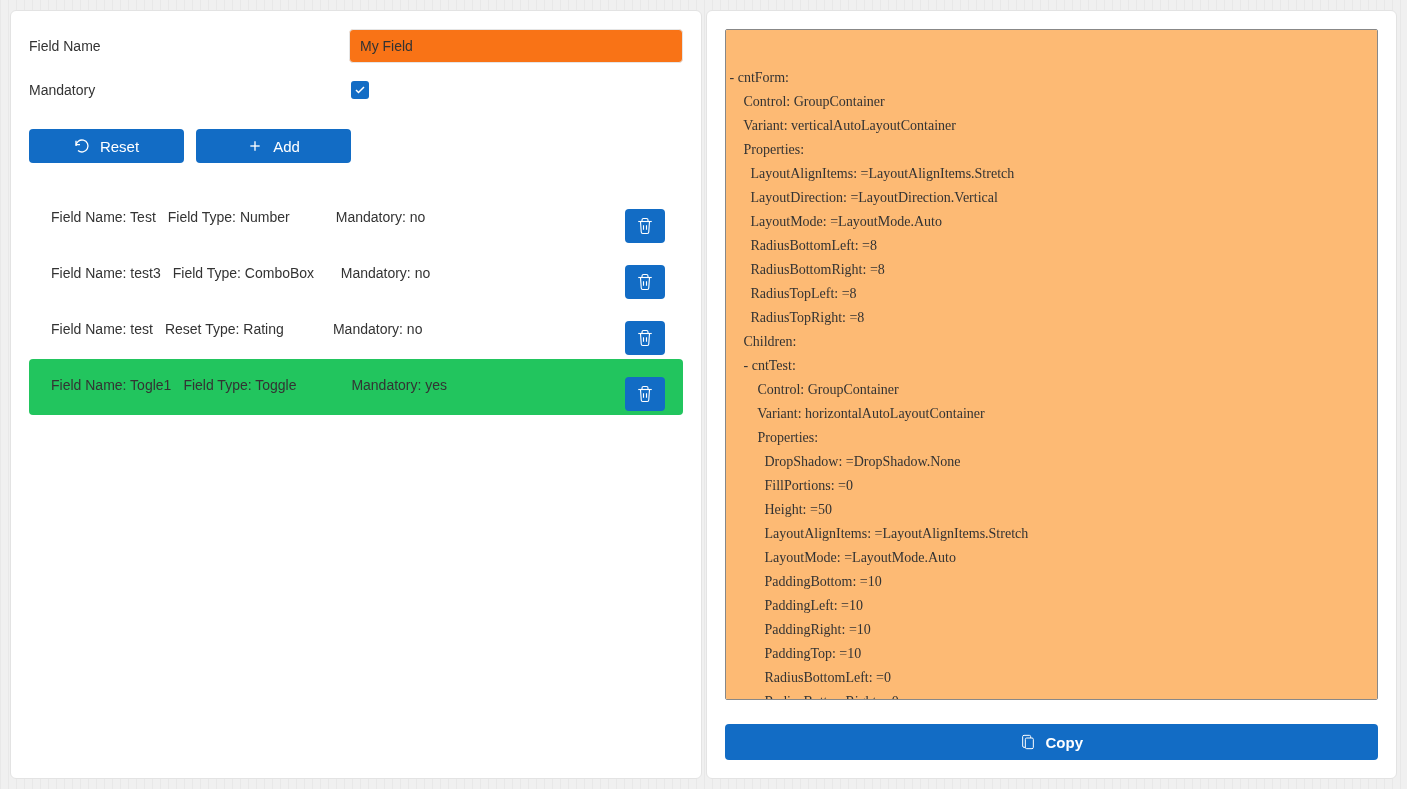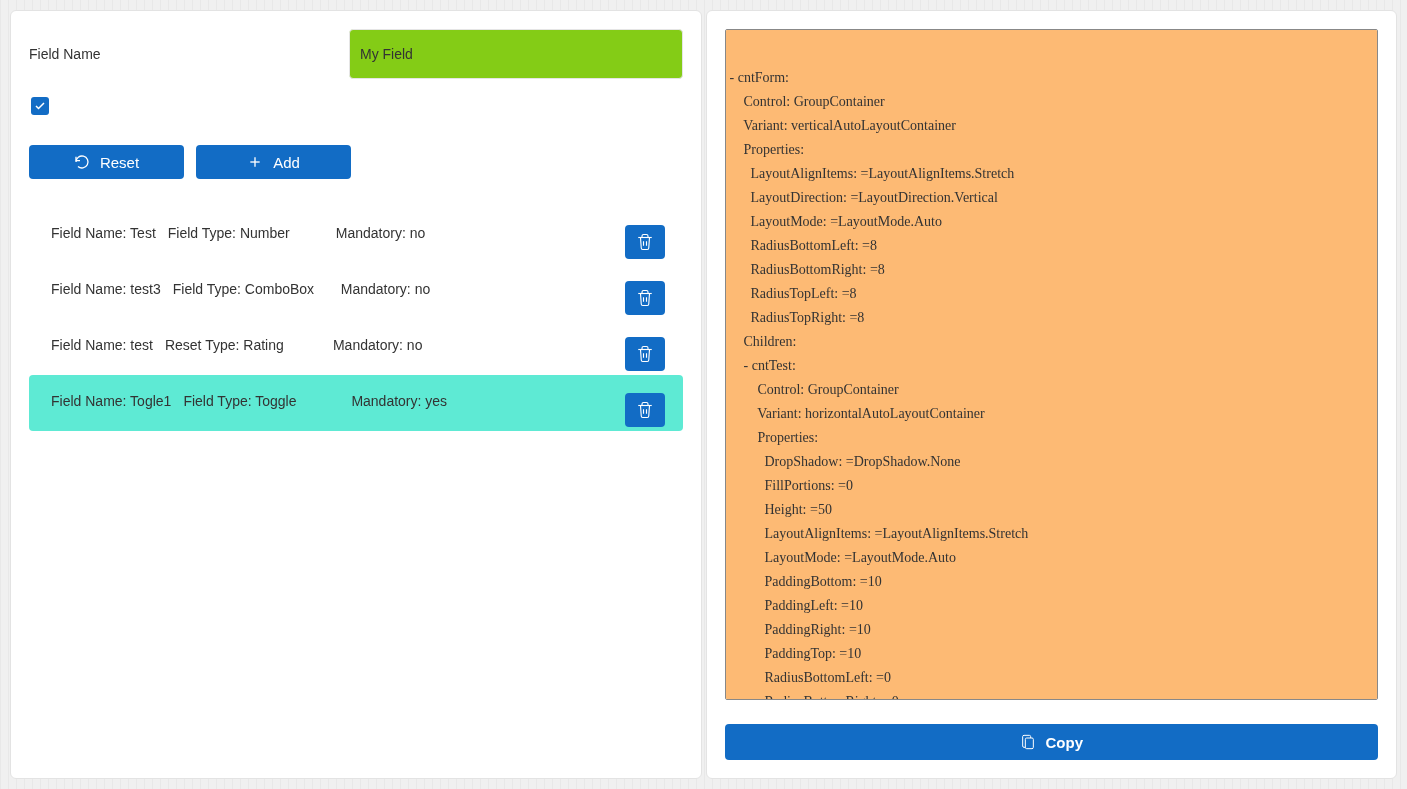--- a/index.html
+++ b/index.html
@@ -34,22 +34,22 @@
     display: flex;
     align-items: center;
     margin-bottom: 18px;
   }
   .form-label {
     width: 320px;
     font-size: 14px;
   }
   .text-input, .select-wrap {
     flex: 1;
-    height: 50px;
-    background: #84cc16;
+    height: 34px;
+    background: #f97316;
     border: 1px solid #e5e5e5;
     border-radius: 4px;
     padding: 0 10px;
     display: flex;
     align-items: center;
     font-size: 14px;
     color: #333;
     position: relative;
   }
   .select-wrap { justify-content: space-between; cursor: pointer; }
@@ -85,21 +85,21 @@
   .btn svg { width: 16px; height: 16px; stroke: #fff; }
   .field-list { display: flex; flex-direction: column; gap: 0; margin-top: 10px; }
   .field-card {
     padding: 18px 22px 22px 22px;
     border-radius: 4px;
     display: flex;
     gap: 0;
     align-items: flex-start;
     position: relative;
   }
-  .field-card.selected { background: #5eead4; }
+  .field-card.selected { background: #22c55e; }
   .field-info { flex: 1; display: flex; flex-direction: row; gap: 12px; }
   .field-name-line { font-size: 14px; }
   .ft-row { display: flex; gap: 0; }
   .ft-row .left { width: 168px; }
   .trash-btn {
     width: 40px; height: 34px;
     background: #126cc5;
     border-radius: 4px;
     border: none;
     display: inline-flex; align-items: center; justify-content: center;
@@ -155,20 +155,21 @@
 
     <div class="form-row">
       <div class="form-label">Field Name</div>
       <div class="text-input">
         <span>My Field</span>
       </div>
     </div>
 
 
     <div class="form-row">
+      <div class="form-label">Mandatory</div>
       <div style="flex:1">
         <span class="checkbox">
           <svg viewBox="0 0 24 24">
               <polyline points="4 12 9 17 20 6"></polyline>
             </svg>
         </span>
       </div>
     </div>
 
     <div class="button-row">

